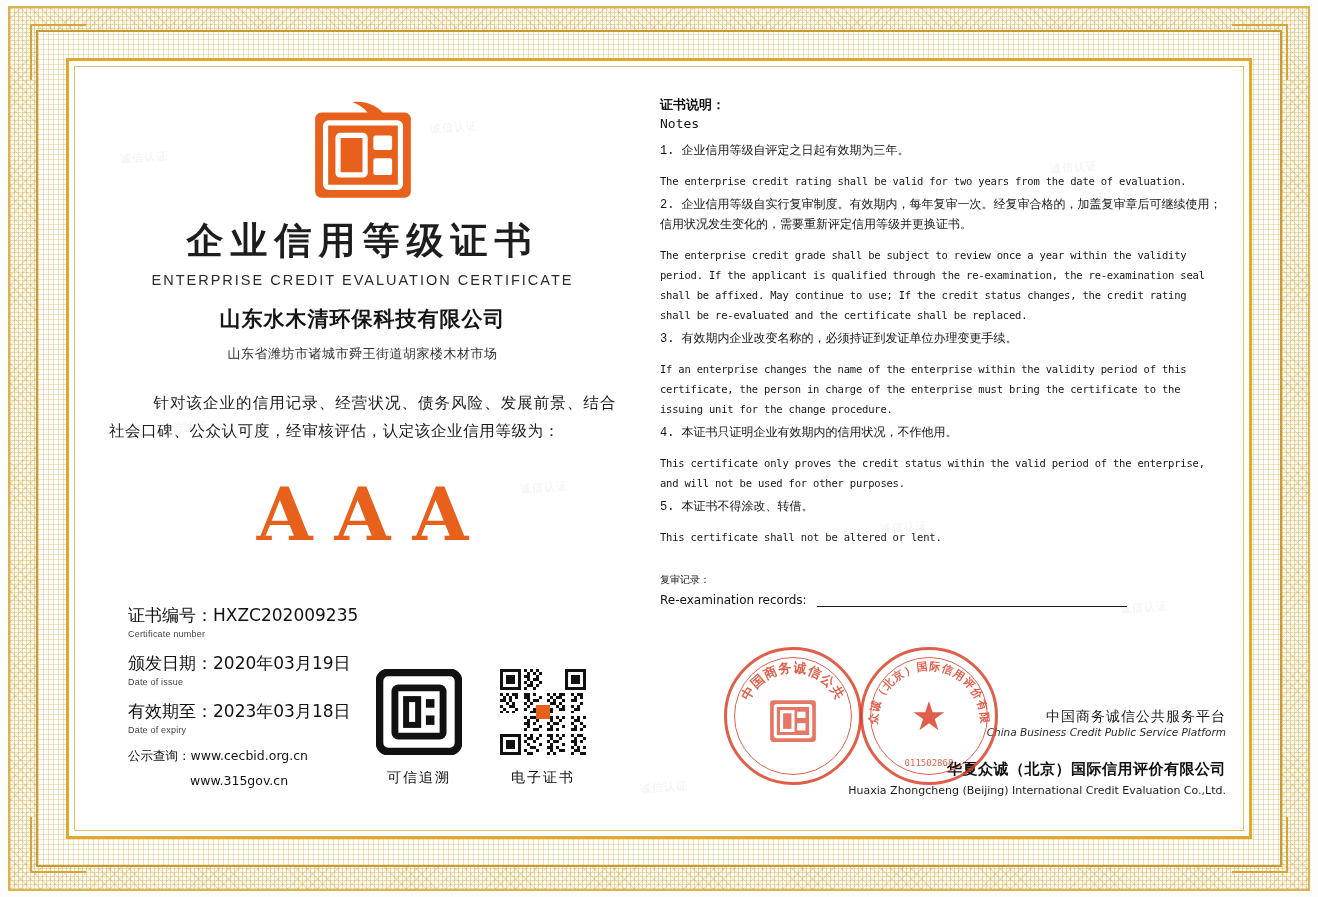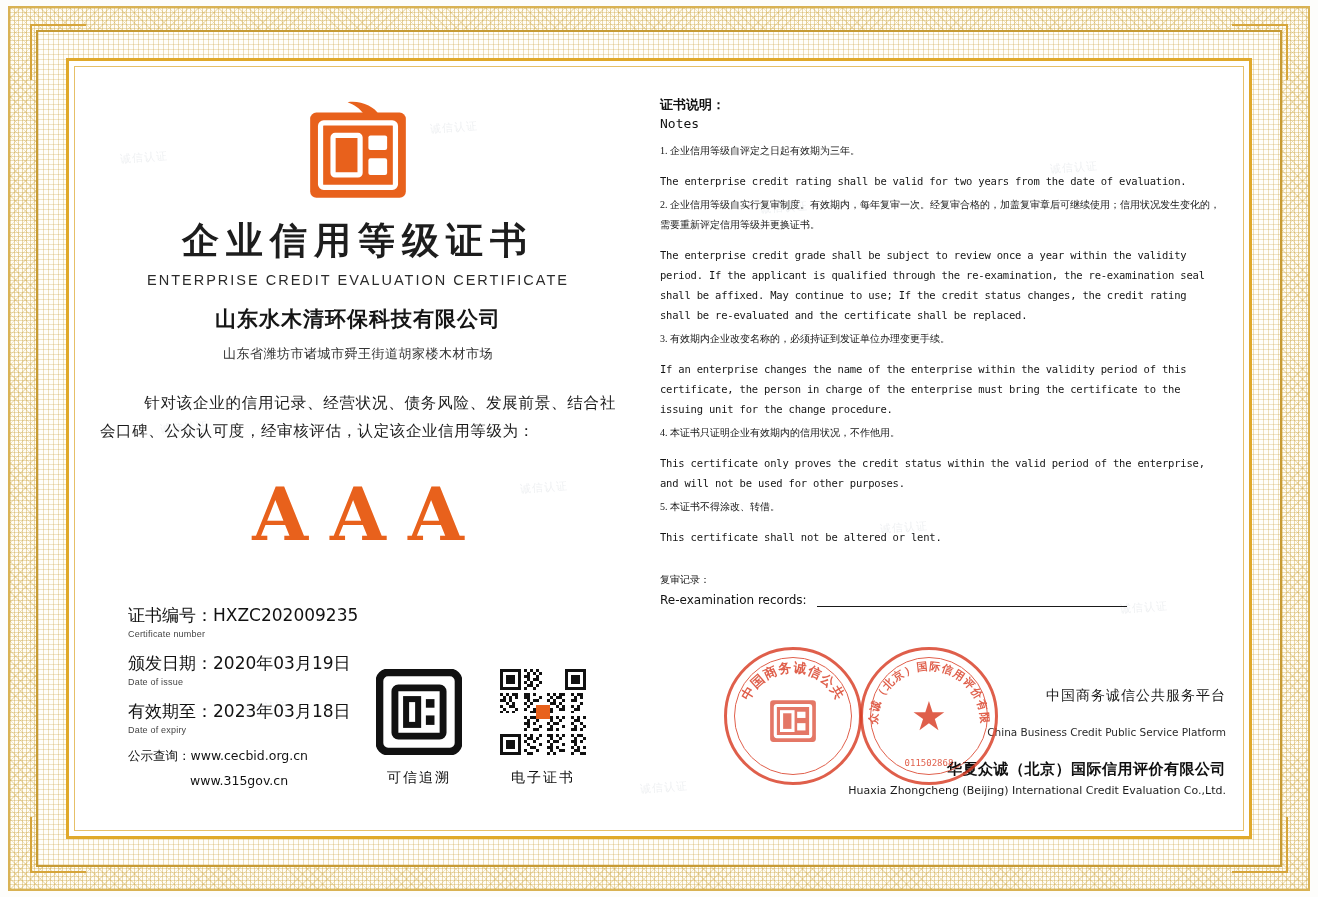--- a/index.html
+++ b/index.html
@@ -91,21 +91,21 @@
   
   .content {
     position: absolute;
     left: 76px; top: 68px;
     right: 76px; bottom: 68px;
     display: flex;
   }
   .left-col {
     width: 556px;
     position: relative;
-    padding: 24px 10px 0 18px;
+    padding: 24px 10px 0 27px;
     box-sizing: border-box;
   }
   .right-col {
     flex: 1;
     position: relative;
     padding: 28px 20px 0 28px;
     box-sizing: border-box;
   }
 
   
@@ -236,22 +236,22 @@
     color: #111;
     margin-bottom: 2px;
   }
   .notes-title-en {
     font-family: "DejaVu Sans Mono", monospace;
     font-size: 13px;
     color: #111;
     margin-bottom: 10px;
   }
   .note-cn {
-    font-family: Liberation Serif, serif;
-    font-size: 10px;
+    font-family: Liberation Mono, monospace;
+    font-size: 12px;
     color: #151515;
     line-height: 20px;
     margin-top: 4px;
   }
   .note-en {
     font-family: "DejaVu Sans Mono", monospace;
     font-size: 10.5px;
     color: #151515;
     line-height: 20px;
     margin-top: 10px;
@@ -295,21 +295,22 @@
   .issuer-cn-1 {
     font-family: "DejaVu Sans", sans-serif;
     font-size: 14px;
     color: #1b1b1b;
     letter-spacing: 1px;
   }
   .issuer-en-1 {
     font-family: "DejaVu Sans", sans-serif;
     font-size: 10.5px;
     color: #2a2a2a;
-    margin-top: 21px;
+    margin-top: 0;
+    font-style: italic;
   }
   .issuer-cn-2 {
     font-family: "DejaVu Sans", sans-serif;
     font-size: 15px;
     font-weight: bold;
     color: #0f0f0f;
     margin-top: 22px;
     letter-spacing: .5px;
   }
   .issuer-en-2 {

